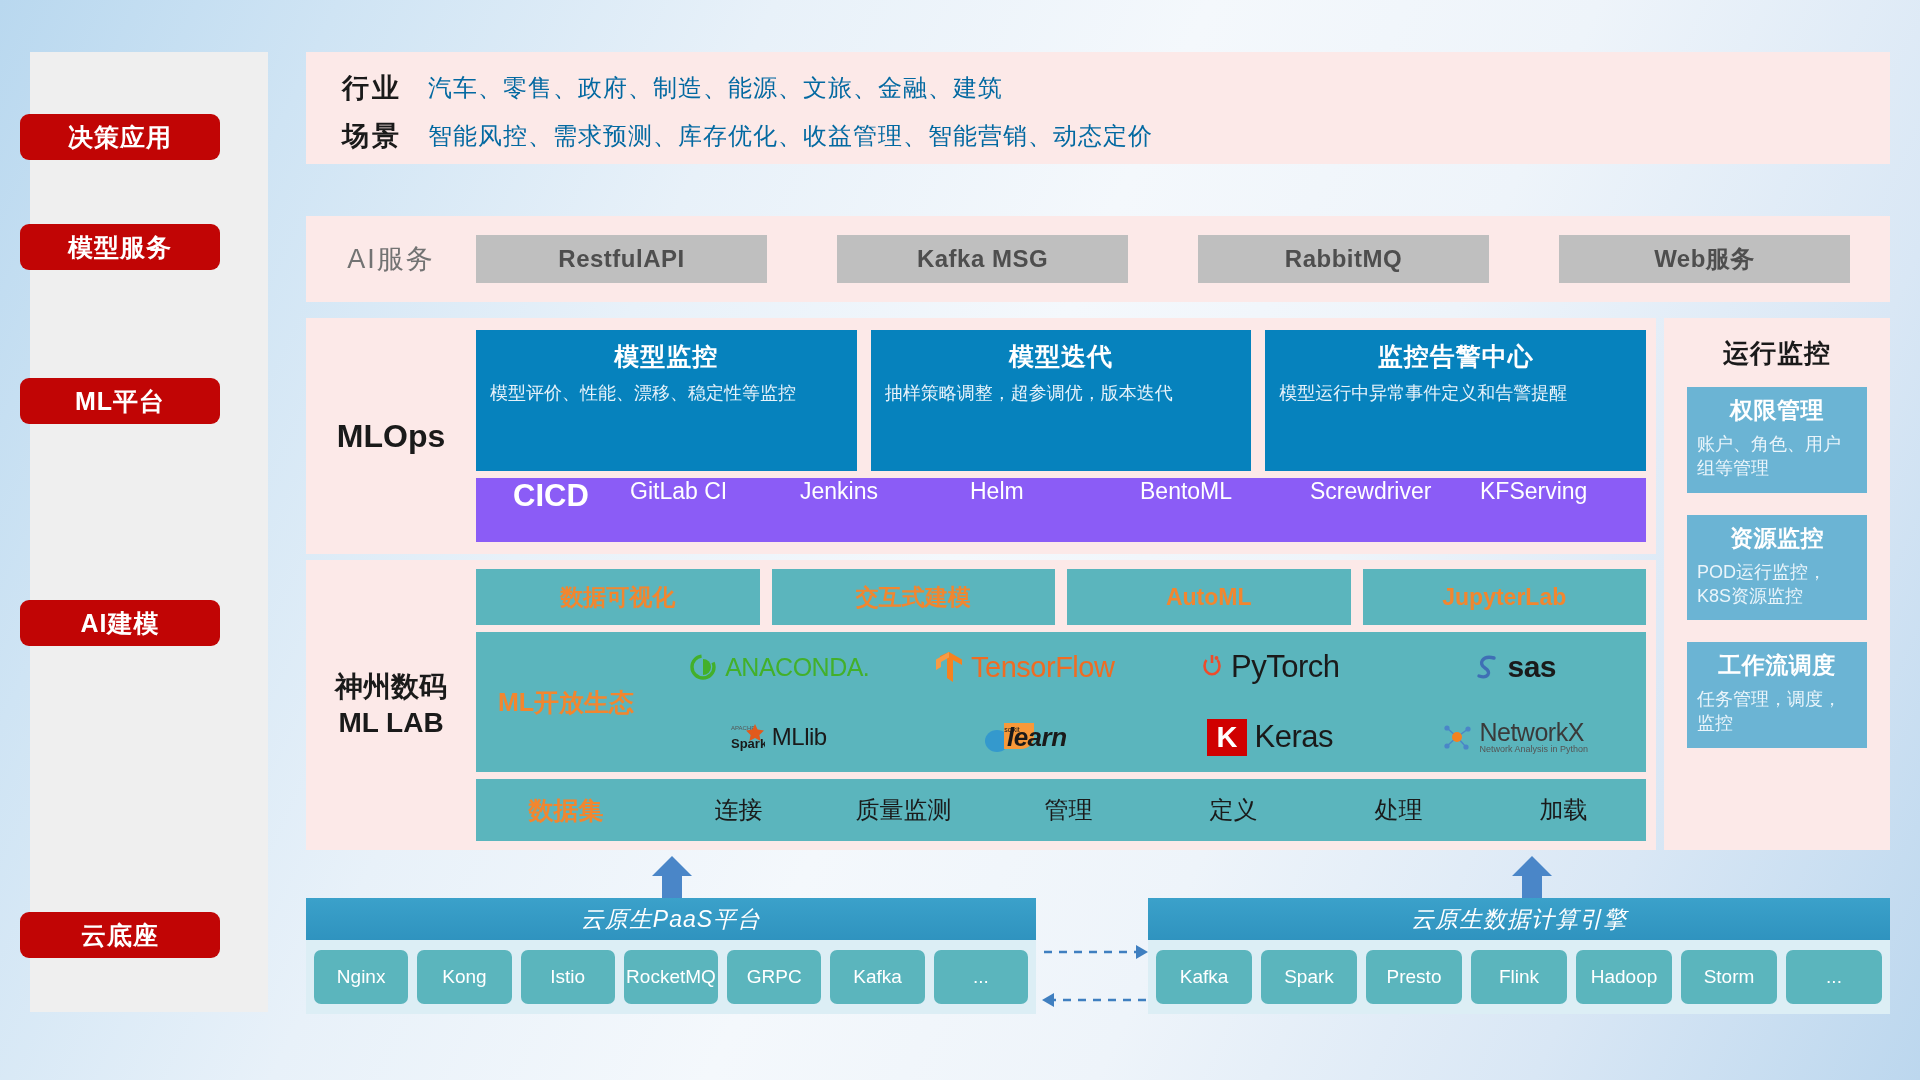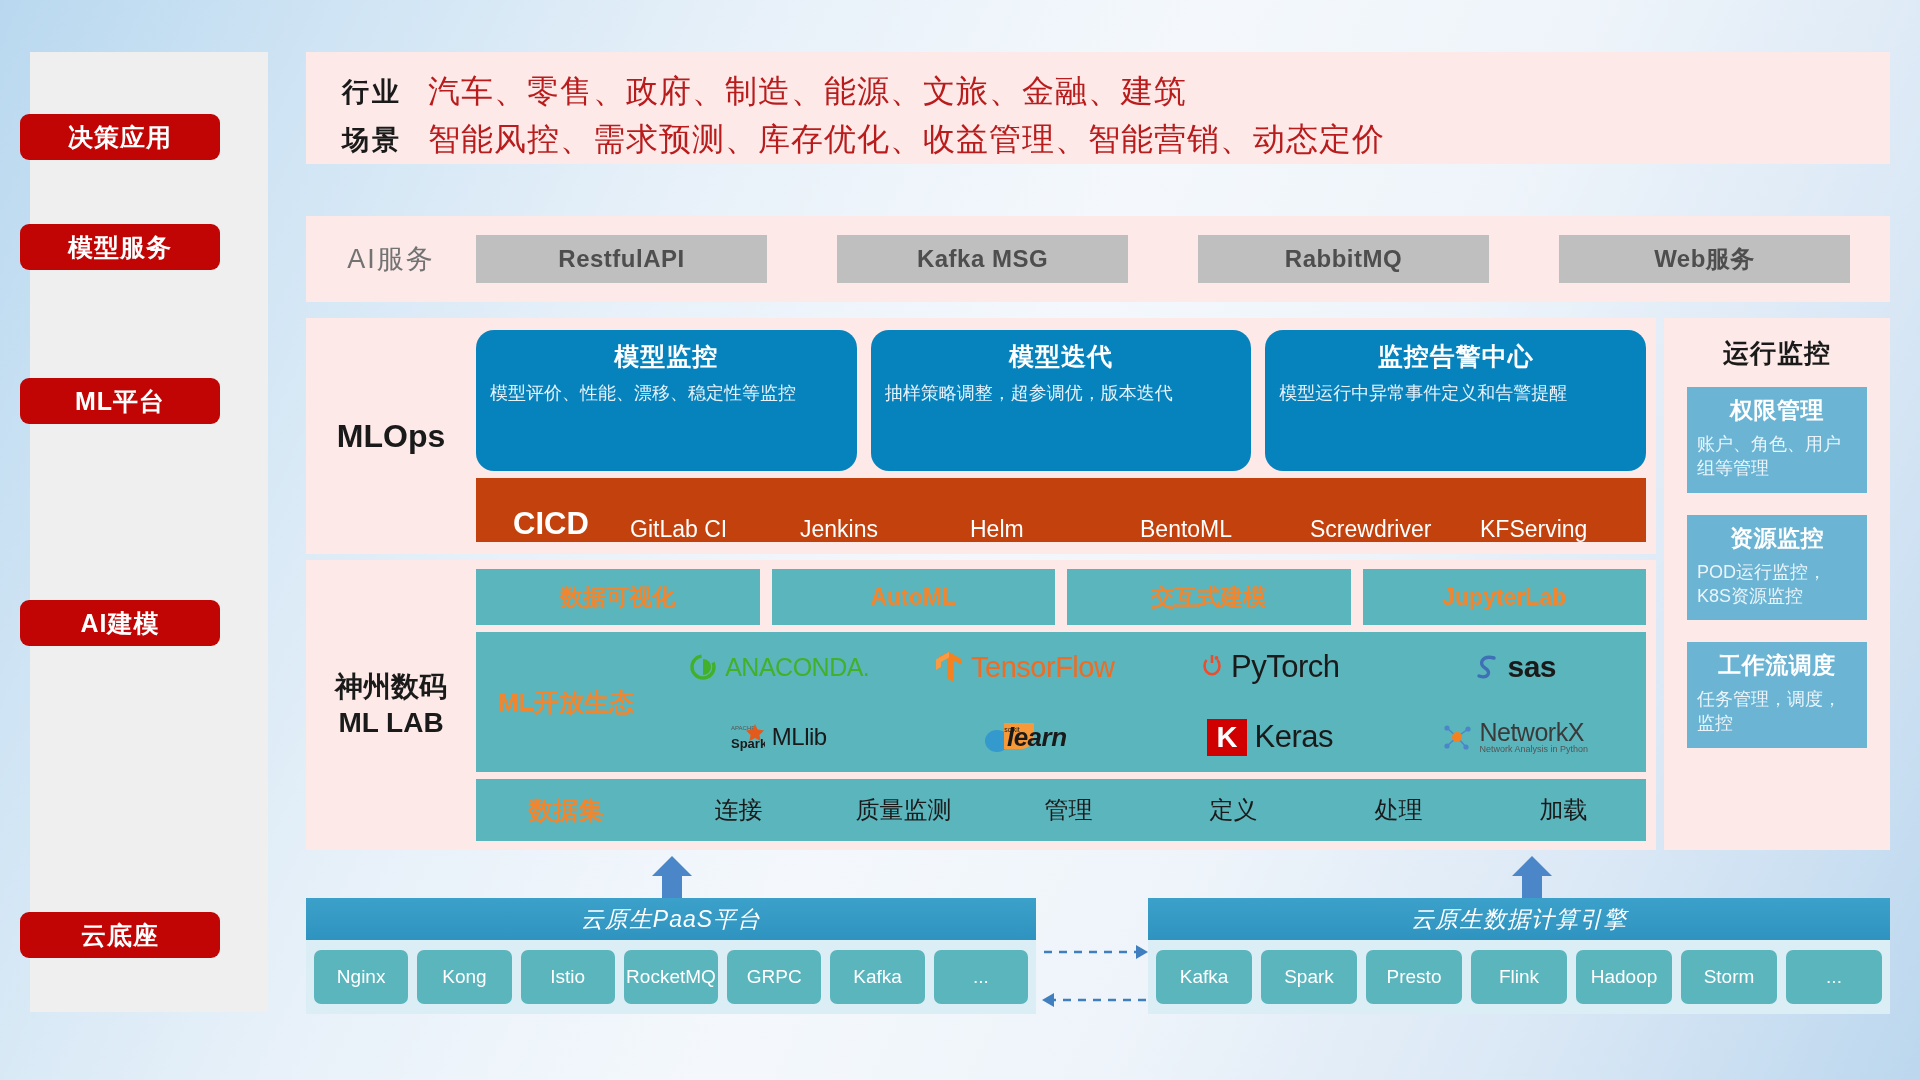--- a/index.html
+++ b/index.html
@@ -33,21 +33,21 @@
     background: #fce9e8;
   }
 
   
   #band-industry { left: 306px; top: 52px; width: 1584px; height: 112px; }
   .ind-row { position: absolute; display: flex; align-items: center; }
   .ind-label {
     font-size: 27px; font-weight: bold; color: #1a1a1a;
     width: 112px; text-align: center; letter-spacing: 3px;
   }
-  .ind-text { font-size: 32px; color: #b91c1c; letter-spacing: 1px; }
+  .ind-text { font-size: 24px; color: #0369a1; letter-spacing: 1px; }
 
   
   #band-aiservice { left: 306px; top: 216px; width: 1584px; height: 86px;
       display: flex; align-items: center; }
   #aiservice-label {
     width: 170px; text-align: center; font-size: 27px; font-weight: normal;
     color: #737373; letter-spacing: 2px; flex: none;
   }
   .ai-chips { flex: 1; display: flex; gap: 70px; padding-right: 40px; }
   .ai-chip {
@@ -61,27 +61,27 @@
       display: flex; align-items: center; padding: 12px 0; }
   #mlops-label {
     width: 170px; text-align: center; font-size: 32px; font-weight: bold;
     color: #1a1a1a; flex: none;
   }
   #mlops-right { flex: 1; display: flex; flex-direction: column; gap: 7px;
       padding-right: 10px; height: 100%; }
   #mlops-cards { display: flex; gap: 14px; height: 150px; }
   .mlops-card {
     flex: 1; background: #0682bd; color: #fff; padding: 10px 14px 8px;
-    display: flex; flex-direction: column; align-items: center; border-radius: 18px;
+    display: flex; flex-direction: column; align-items: center;
   }
   .mlops-card-title { font-size: 25px; font-weight: bold; letter-spacing: 1px; margin-bottom: 8px; }
   .mlops-card-desc { font-size: 18px; line-height: 1.35; color: #e6f2fa;
       align-self: stretch; text-align: left; }
   #cicd-bar {
-    background: #c2410c; height: 68px; display: flex; align-items: flex-end;
+    background: #8b5cf6; height: 68px; display: flex; align-items: flex-start;
     color: #fff; overflow: hidden;
   }
   #cicd-title { width: 150px; text-align: center; font-size: 31px; font-weight: bold; flex: none; }
   .cicd-items { flex: 1; display: flex; }
   .cicd-item { flex: 1; font-size: 23px; line-height: 1.15; padding-left: 4px; }
 
   
   #band-mllab { left: 306px; top: 560px; width: 1350px; height: 290px;
       display: flex; align-items: center; }
   #mllab-label {
@@ -217,22 +217,22 @@
 
 <div class="band" id="band-mllab">
   <div id="mllab-label">
     <div>神州数码</div>
     <div>ML LAB</div>
   </div>
   <div id="mllab-right">
 
     <div id="mllab-tabs">
       <div class="mllab-tab">数据可视化</div>
+      <div class="mllab-tab">交互式建模</div>
       <div class="mllab-tab">AutoML</div>
-      <div class="mllab-tab">交互式建模</div>
       <div class="mllab-tab">JupyterLab</div>
     </div>
 
     <div id="eco-row">
       <div id="eco-label">ML开放生态</div>
       <div id="eco-logos">
 
         <div class="logo">
           <svg width="30" height="30" viewBox="0 0 30 30">
             <circle cx="15" cy="15" r="11" fill="none" stroke="#43b02a" stroke-width="3.4" stroke-dasharray="50 14"></circle>

